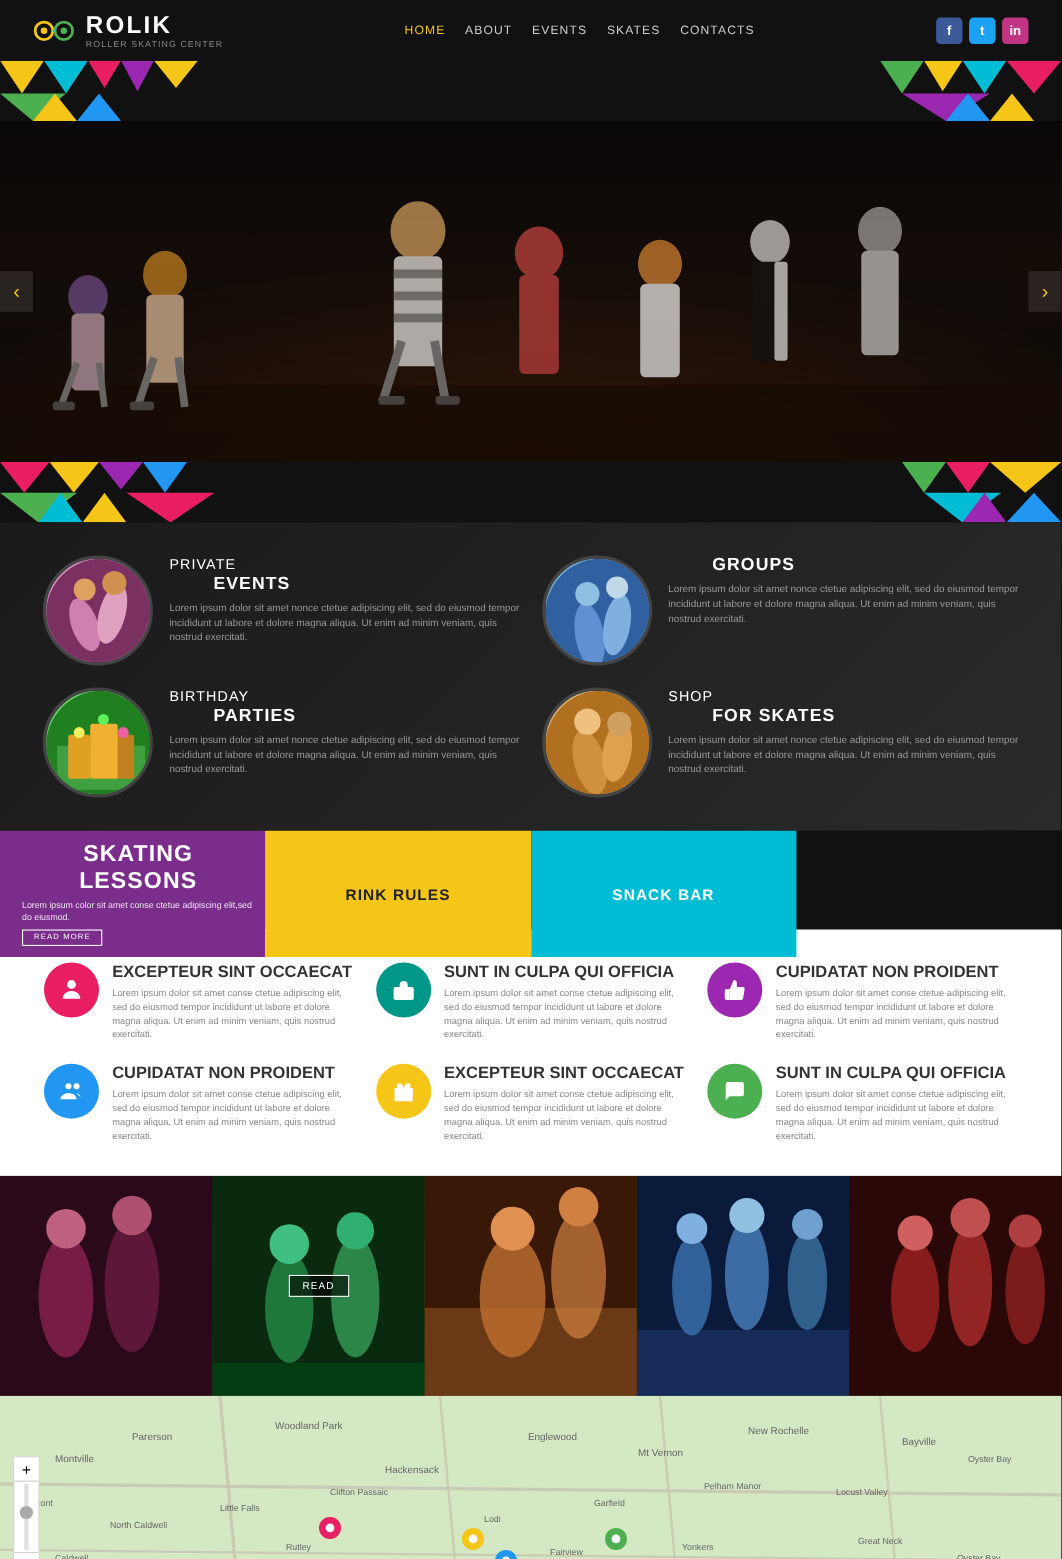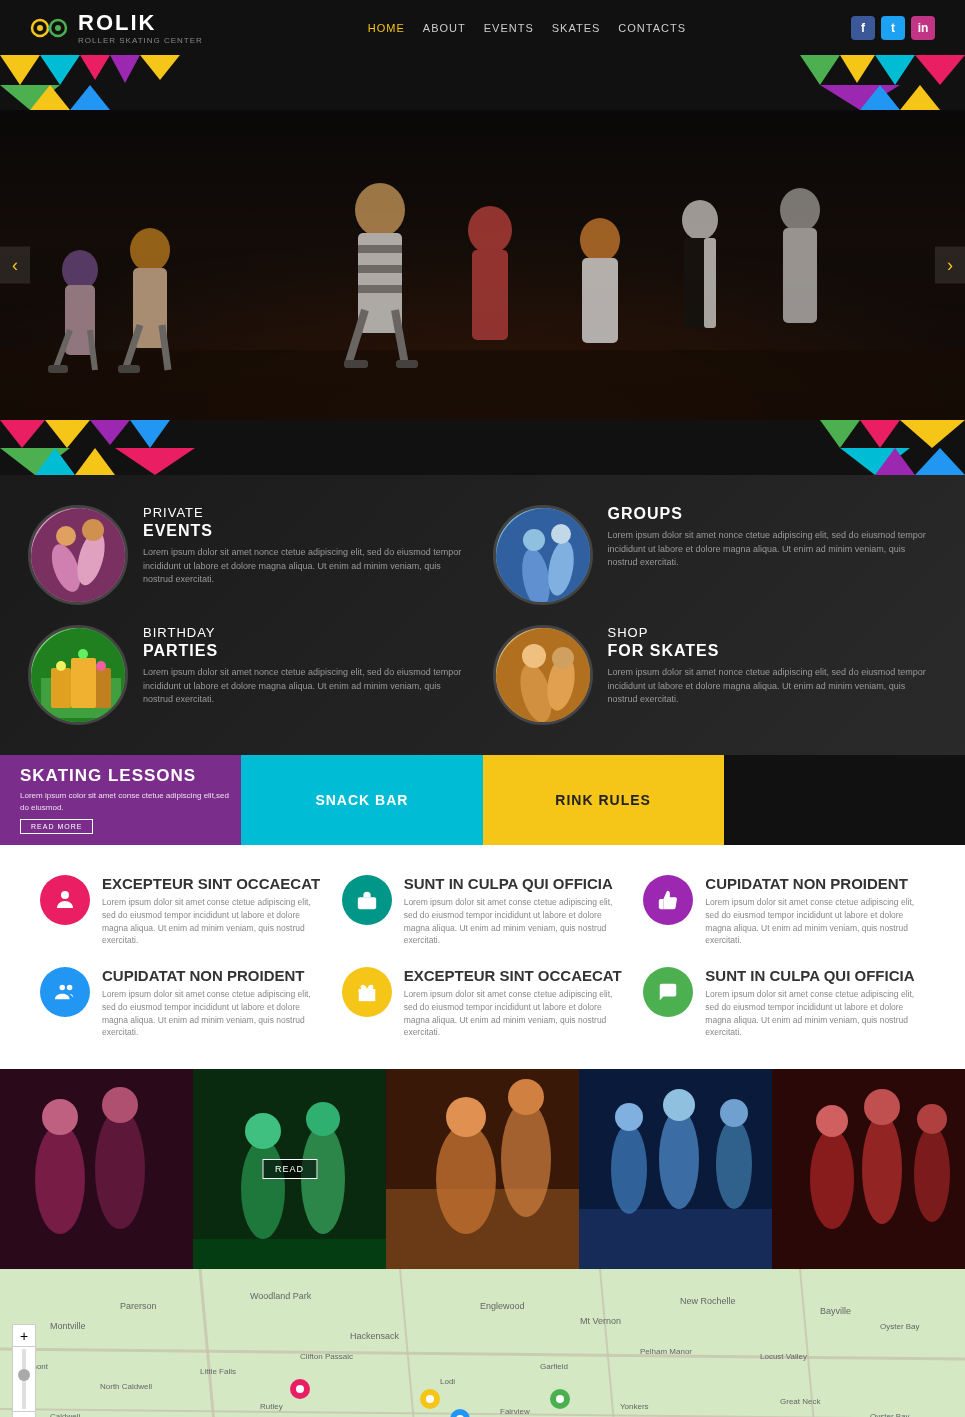--- a/index.html
+++ b/index.html
@@ -18,25 +18,25 @@
     .social-tw { background: #1da1f2; }
     .social-in { background: #c13584; }
 
     
     .hero { position: relative; width: 965px; height: 310px; background: #222; overflow: hidden; }
     .hero-nav-btn { position: absolute; top: 50%; transform: translateY(-50%); background: rgba(255,255,255,0.1); border: none; color: #f5c518; font-size: 18px; cursor: pointer; padding: 8px 12px; z-index: 5; }
     .hero-nav-left { left: 0; }
     .hero-nav-right { right: 0; }
 
     
-    .services { background: linear-gradient(135deg, #1a1a1a 0%, #2a2a2a 100%); padding: 30px 28px; display: grid; grid-template-columns: 1fr 1fr; gap: 20px; position: relative; }
+    .services { background: linear-gradient(135deg, #1a1a1a 0%, #2a2a2a 100%); padding: 30px 39px; display: grid; grid-template-columns: 1fr 1fr; gap: 20px; position: relative; }
     .service-item { display: flex; gap: 15px; align-items: flex-start; }
     .service-circle { width: 100px; height: 100px; border-radius: 50%; overflow: hidden; flex-shrink: 0; border: 3px solid #444; }
     .service-content h3 { color: white; font-size: 13px; font-weight: 300; letter-spacing: 1px; margin-bottom: 2px; }
-    .service-content h2 { color: white; font-size: 16px; font-weight: bold; letter-spacing: 1px; margin-bottom: 6px; }
+    .service-content h2 { color: white; font-size: 16px; font-weight: bold; letter-spacing: 1px; margin-bottom: 6px; margin-left: 40px; }
     .service-content p { color: #999; font-size: 9px; line-height: 1.5; }
 
     
     .bands { display: grid; grid-template-columns: 1fr 1fr 1fr 1fr; height: 90px; }
     .band { display: flex; flex-direction: column; align-items: center; justify-content: center; padding: 10px; text-align: center; }
     .band-purple { background: #7b2d8b; }
     .band-green { background: #4caf50; }
     .band-yellow { background: #f5c518; }
     .band-cyan { background: #00bcd4; }
     .band h3 { color: white; font-size: 14px; font-weight: bold; letter-spacing: 1px; }
@@ -264,29 +264,29 @@
     <div class="service-content">
       <h3>SHOP</h3>
       <h2>FOR SKATES</h2>
       <p>Lorem ipsum dolor sit amet nonce ctetue adipiscing elit, sed do eiusmod tempor incididunt ut labore et dolore magna aliqua. Ut enim ad minim veniam, quis nostrud exercitati.</p>
     </div>
   </div>
 </div>
 
 <div class="bands">
   <div class="band band-purple" style="align-items:flex-start;padding-left:20px;">
-    <h3 style="font-size:17px;font-weight:900;letter-spacing:1px;">SKATING LESSONS</h3>
+    <h3 style="font-size:21px;font-weight:900;letter-spacing:1px;">SKATING LESSONS</h3>
     <p style="font-size:8px;text-align:left;color:rgba(255,255,255,0.85);margin-top:4px;">Lorem ipsum color sit amet conse ctetue adipiscing elit,sed do eiusmod.</p>
     <button class="band-btn" style="margin-top:6px;align-self:flex-start;">READ MORE</button>
   </div>
+  <div class="band band-yellow">
+    <h3 style="color:#222;">RINK RULES</h3>
+  </div>
   <div class="band band-cyan">
     <h3>SNACK BAR</h3>
-  </div>
-  <div class="band band-yellow">
-    <h3 style="color:#222;">RINK RULES</h3>
   </div>
 </div>
 
 <div class="features">
 
   <div class="feature-item">
     <div class="feature-icon fi-pink">
       <svg width="24" height="24" viewBox="0 0 24 24" fill="white">
         <circle cx="12" cy="7" r="4"></circle>
         <path d="M4 20c0-4 3.6-7 8-7s8 3 8 7"></path>

